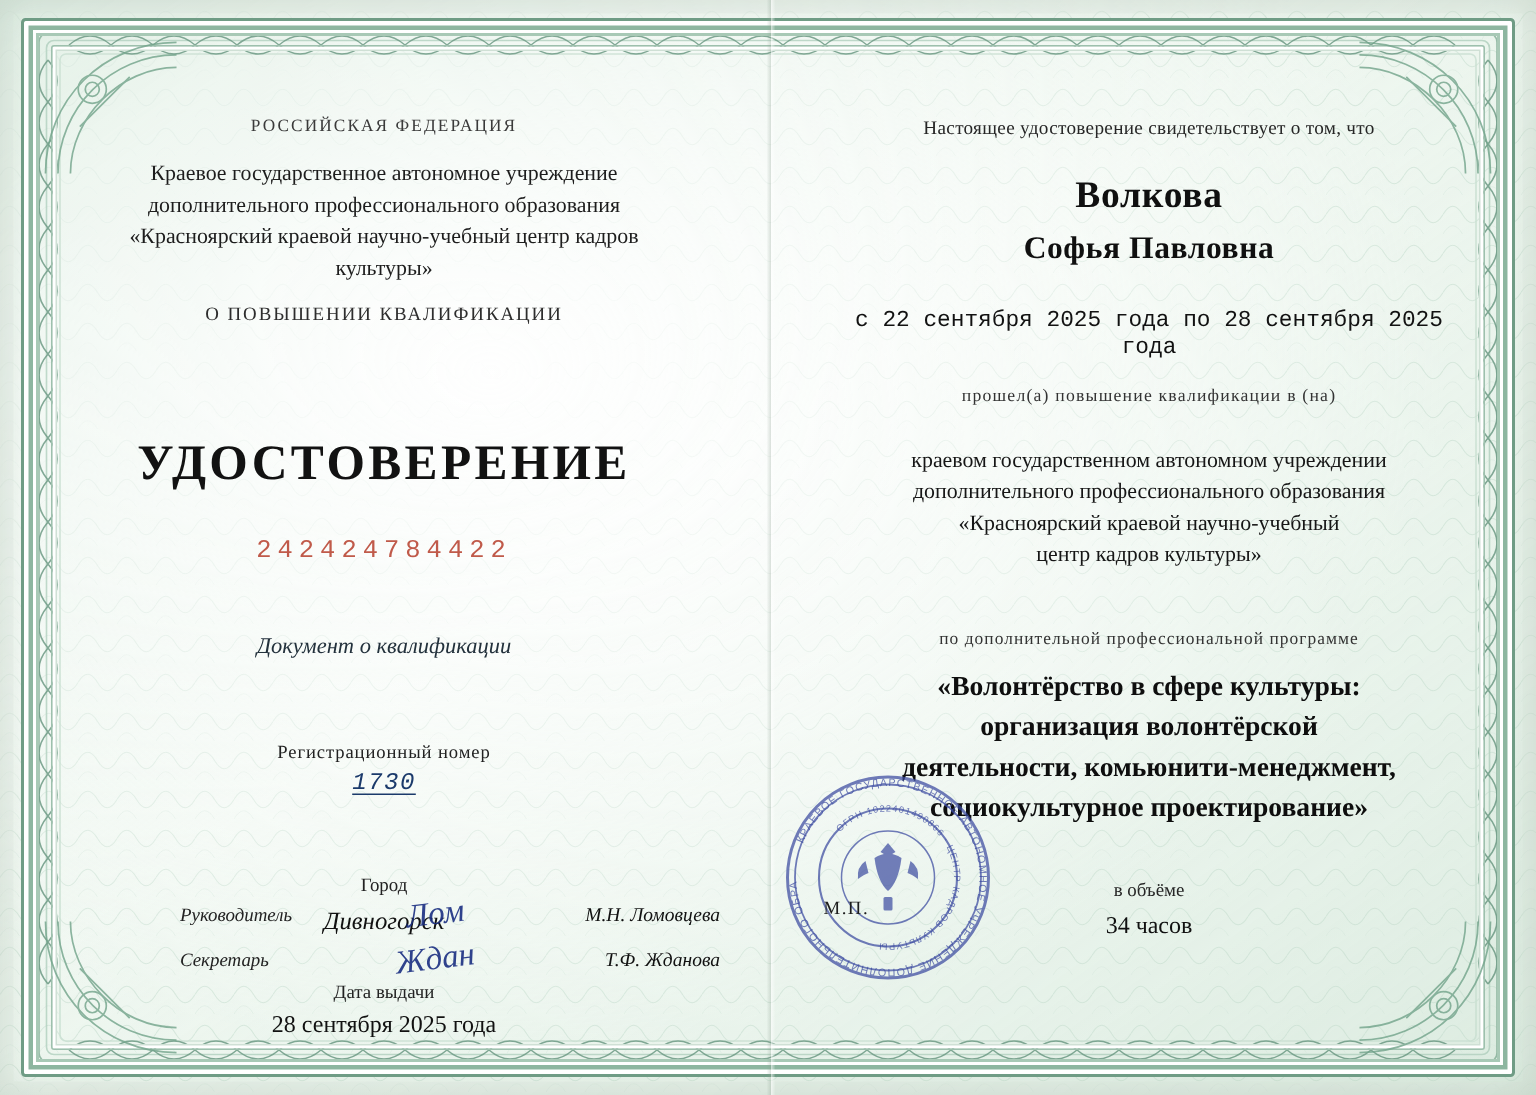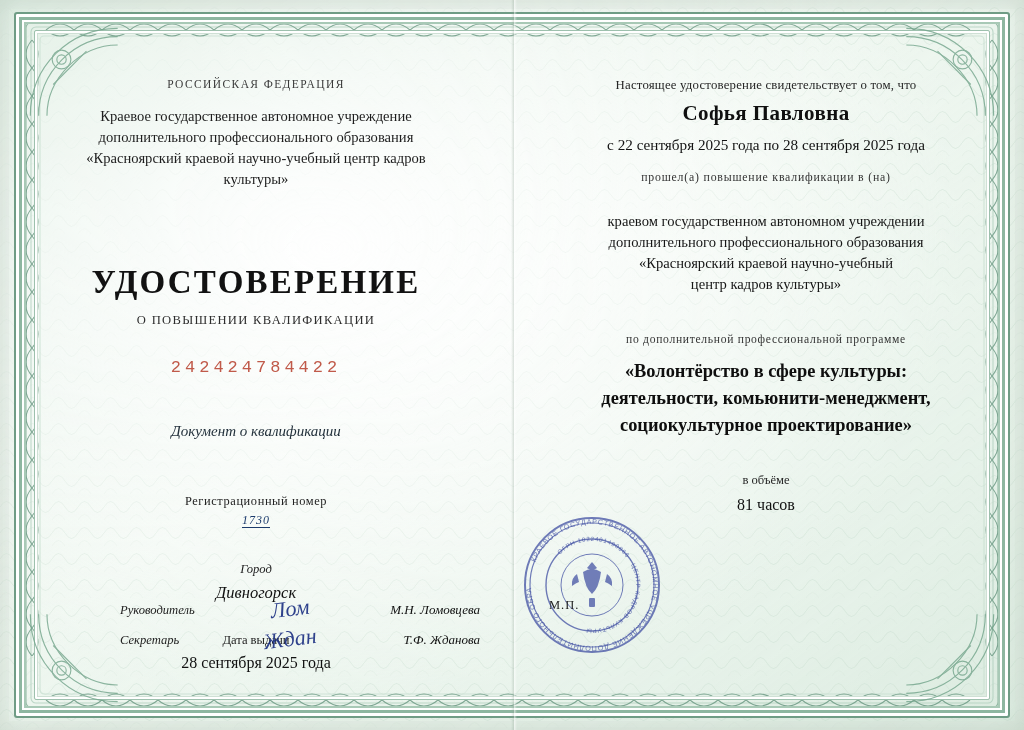--- a/index.html
+++ b/index.html
@@ -138,34 +138,33 @@
   }
 
   .reg-label {
     margin-top: 54px;
     font-size: 12.4px;
     letter-spacing: 0.6px;
     color: #222;
   }
   .reg-value {
     margin-top: 4px;
-    font-family: Liberation Serif, serif;
+    font-family: Liberation Mono, monospace;
     font-style: italic;
-    font-size: 12px;
+    font-size: 16px;
     color: #1b3a6b;
     letter-spacing: 1px;
     text-decoration: underline;
     text-underline-offset: 3px;
   }
 
   .city-label {
-    margin-top: 34px;
+    margin-top: 52px;
     font-size: 12.6px;
     color: #222;
-    font-style: italic;
   }
   .city-value {
     margin-top: 6px;
     font-size: 16.5px;
     color: #111;
     font-style: italic;
   }
 
   .date-label {
     margin-top: 30px;
@@ -192,23 +191,24 @@
     letter-spacing: 0.5px;
   }
   .holder-name {
     margin-top: 8px;
     font-size: 21px;
     font-weight: 700;
     color: #101010;
     letter-spacing: 0.4px;
   }
   .period {
-    margin-top: 10px;
+    margin-top: 26px;
     font-size: 15.2px;
     color: #121212;
+    font-family: Liberation Mono, monospace;
   }
   .passed {
     margin-top: 16px;
     font-size: 11.8px;
     letter-spacing: 0.8px;
     color: #333;
   }
   .org-right {
     margin-top: 26px;
     font-size: 14.6px;
@@ -408,61 +408,63 @@
 
     <div class="page page-left">
       <div class="center small-caps">РОССИЙСКАЯ ФЕДЕРАЦИЯ</div>
 
       <div class="center org-lines">
         <div>Краевое государственное автономное учреждение</div>
         <div>дополнительного профессионального образования</div>
         <div>«Красноярский краевой научно-учебный центр кадров культуры»</div>
       </div>
 
+      <div class="center title-sub">О ПОВЫШЕНИИ КВАЛИФИКАЦИИ</div>
       <div class="center title-main">УДОСТОВЕРЕНИЕ</div>
-      <div class="center title-sub">О ПОВЫШЕНИИ КВАЛИФИКАЦИИ</div>
 
       <div class="center serial">242424784422</div>
 
       <div class="center doc-kind">Документ о квалификации</div>
 
       <div class="center reg-label">Регистрационный номер</div>
       <div class="center reg-value">1730</div>
 
       <div class="center city-label">Город</div>
       <div class="center city-value">Дивногорск</div>
 
       <div class="center date-label">Дата выдачи</div>
       <div class="center date-value">28 сентября 2025 года</div>
     </div>
 
     <div class="page page-right">
       <div class="center attest-line">Настоящее удостоверение свидетельствует о том, что</div>
 
+      <div class="center holder-surname">Волкова</div>
       <div class="center holder-name">Софья Павловна</div>
 
       <div class="center period">с 22 сентября 2025 года по 28 сентября 2025 года</div>
       <div class="center passed">прошел(а) повышение квалификации в (на)</div>
 
       <div class="center org-right">
         <div>краевом государственном автономном учреждении</div>
         <div>дополнительного профессионального образования</div>
         <div>«Красноярский краевой научно-учебный</div>
         <div>центр кадров культуры»</div>
       </div>
 
       <div class="center program-label">по дополнительной профессиональной программе</div>
       <div class="center program-title">
         <div>«Волонтёрство в сфере культуры:</div>
+        <div>организация волонтёрской</div>
         <div>деятельности, комьюнити-менеджмент,</div>
         <div>социокультурное проектирование»</div>
       </div>
 
       <div class="center volume-label">в объёме</div>
-      <div class="center volume-value">81 часов</div>
+      <div class="center volume-value">34 часов</div>
     </div>
   </div>
 
   <svg class="stamp" viewBox="0 0 150 150" aria-hidden="true">
     <defs>
       <path id="outerArc" d="M75,75 m-61,0 a61,61 0 1,1 122,0 a61,61 0 1,1 -122,0"></path>
       <path id="innerArc" d="M75,75 m-44,0 a44,44 0 1,1 88,0 a44,44 0 1,1 -88,0"></path>
     </defs>
     <g stroke="#3b4aa0" fill="none" opacity="0.72">
       <circle cx="75" cy="75" r="67" stroke-width="2"></circle>

